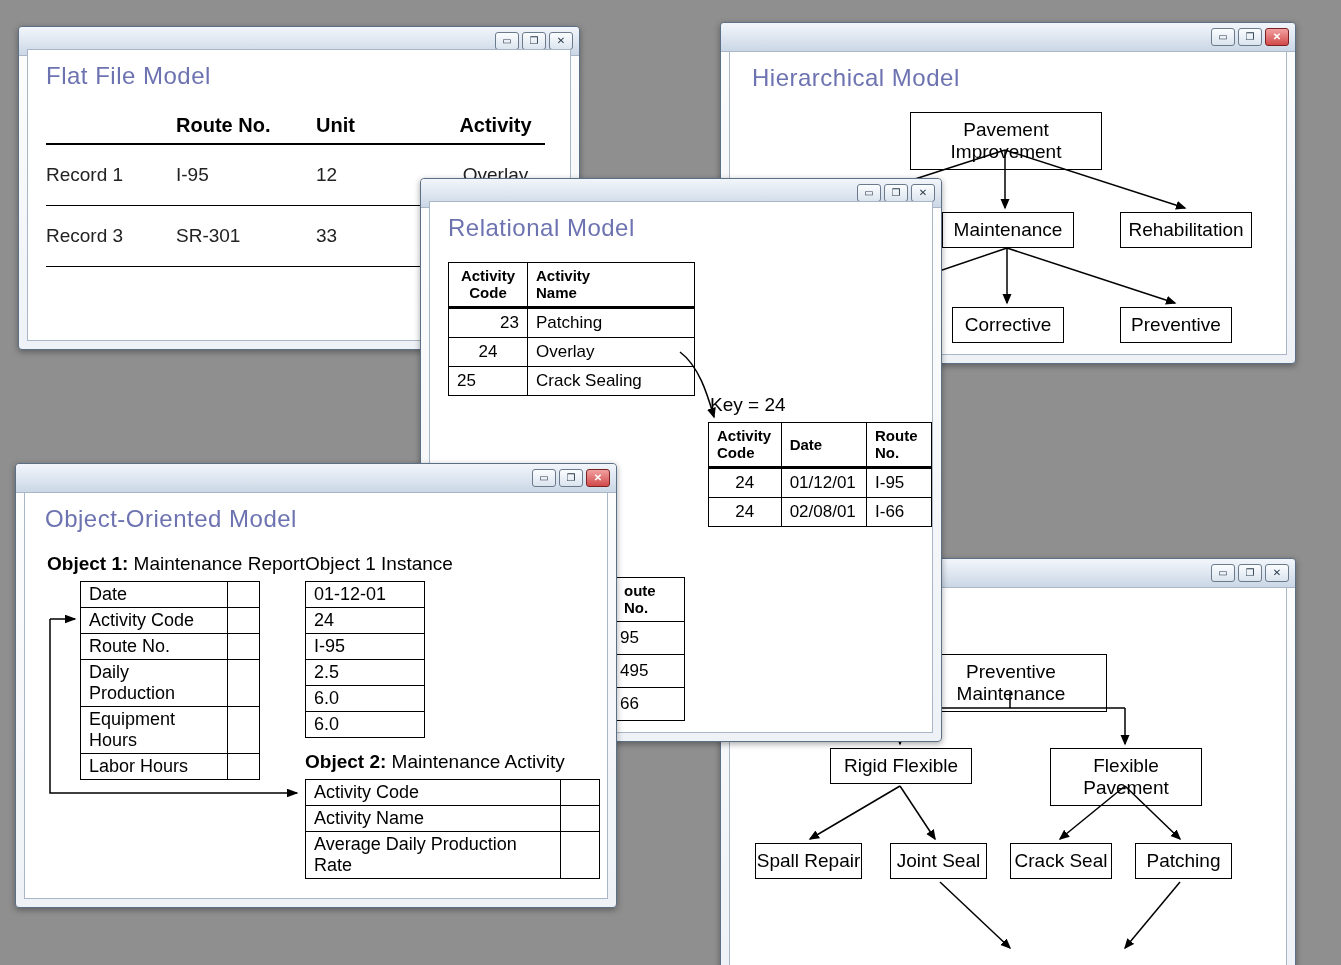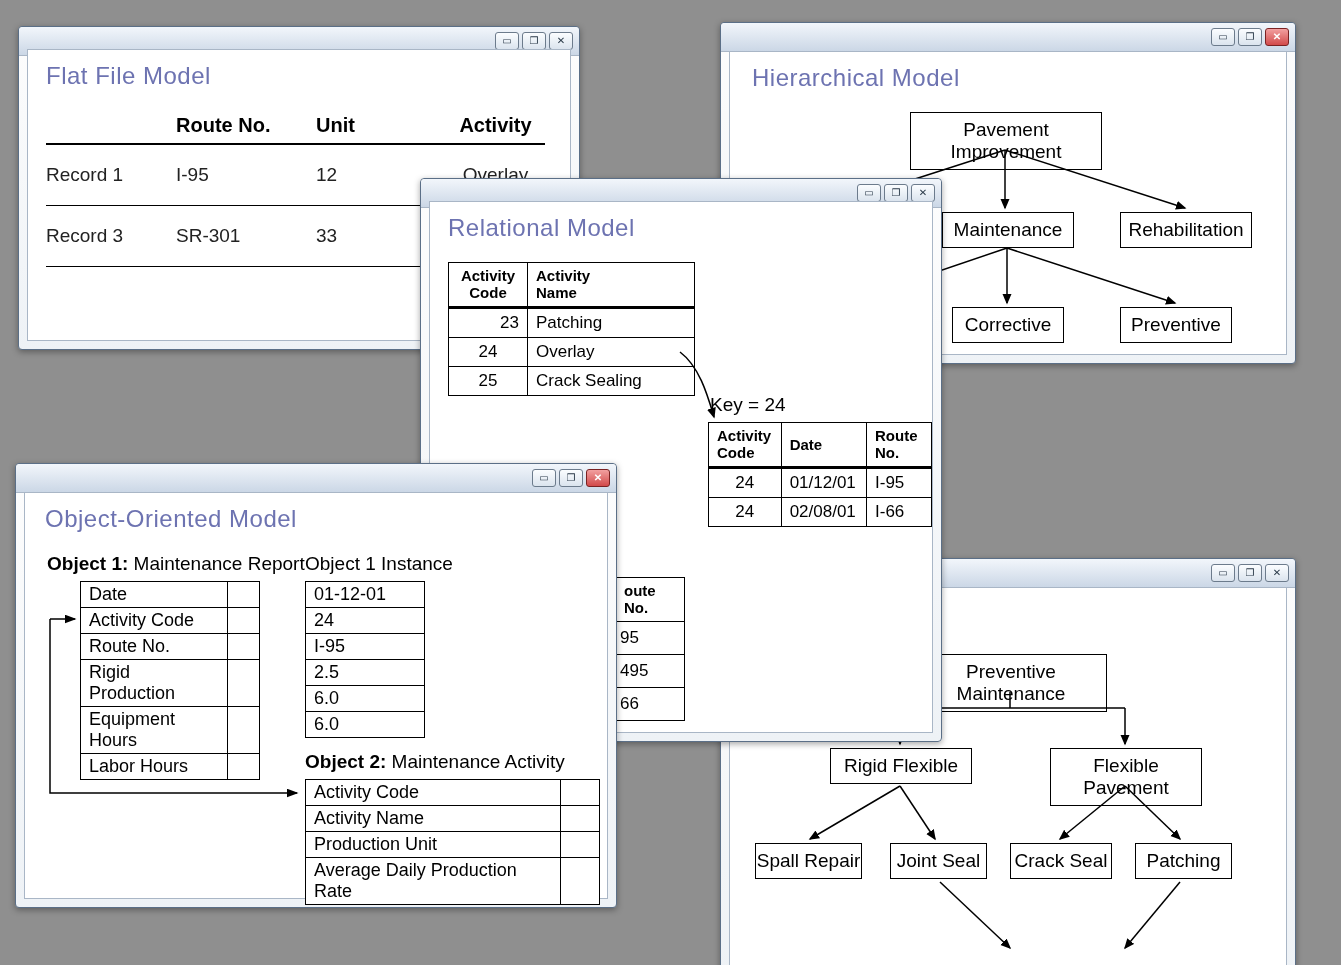--- a/index.html
+++ b/index.html
@@ -141,21 +141,21 @@
    <tbody>
     <tr>
             <td style="text-align:right">23</td>
             <td>Patching</td>
           </tr>
     <tr>
             <td style="text-align:center">24</td>
             <td>Overlay</td>
           </tr>
     <tr>
-            <td style="text-align:center">25</td>
+            <td style="">25</td>
             <td>Crack Sealing</td>
           </tr>
    </tbody>
   </table>
   <div class="klab" style="left:280px;top:192px">Key = 24</div>
   <table class="dtab hb" style="left:278px;top:220px">
    <thead>
           <tr>
             <th style="width:62px"><span style="white-space:pre-line">Activity
 Code</span></th>
@@ -225,21 +225,21 @@
           </tr>
    <tr>
             <td>Activity Code</td>
             <td></td>
           </tr>
    <tr>
             <td>Route No.</td>
             <td></td>
           </tr>
    <tr>
-            <td>Rigid Production</td>
+            <td>Daily Production</td>
             <td></td>
           </tr>
    <tr>
             <td>Equipment Hours</td>
             <td></td>
           </tr>
    <tr>
             <td>Labor Hours</td>
             <td></td>
           </tr>
@@ -269,24 +269,20 @@
       </table>
   <div class="oo-lab" style="left:280px;top:258px"><b>Object 2:</b><span> Maintenance Activity</span></div>
   <table class="ot" style="left:280px;top:286px">
    <tbody>
           <tr>
             <td style="width:238px">Activity Code</td>
             <td style="width:22px"></td>
           </tr>
    <tr>
             <td>Activity Name</td>
-            <td></td>
-          </tr>
-   <tr>
-            <td>Production Unit</td>
             <td></td>
           </tr>
    <tr>
             <td>Average Daily Production Rate</td>
             <td></td>
           </tr>
   </tbody>
       </table>
   <svg class="d" width="590" height="420">
    <defs>

